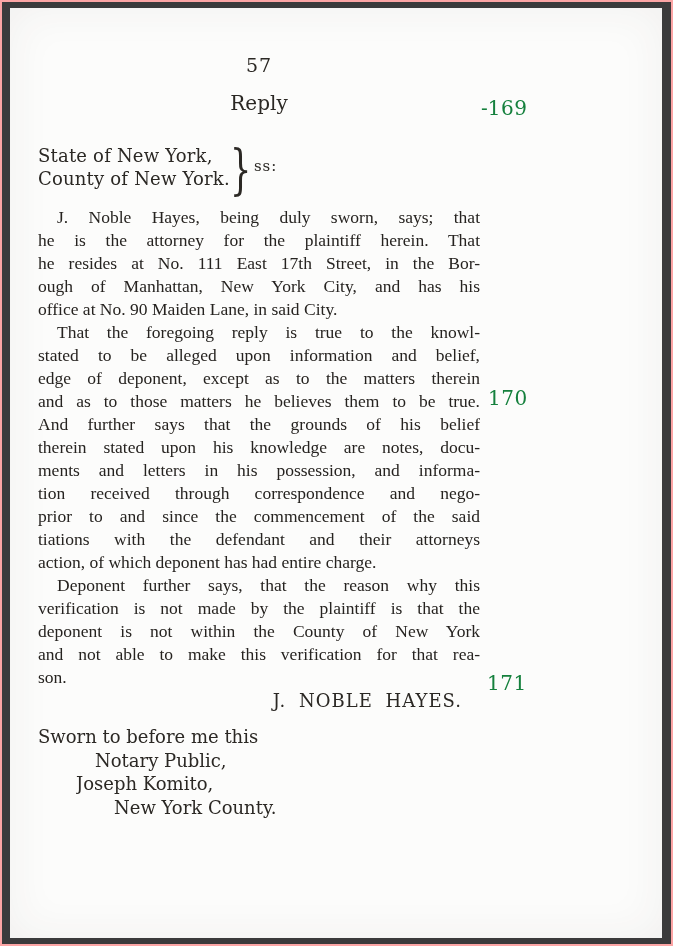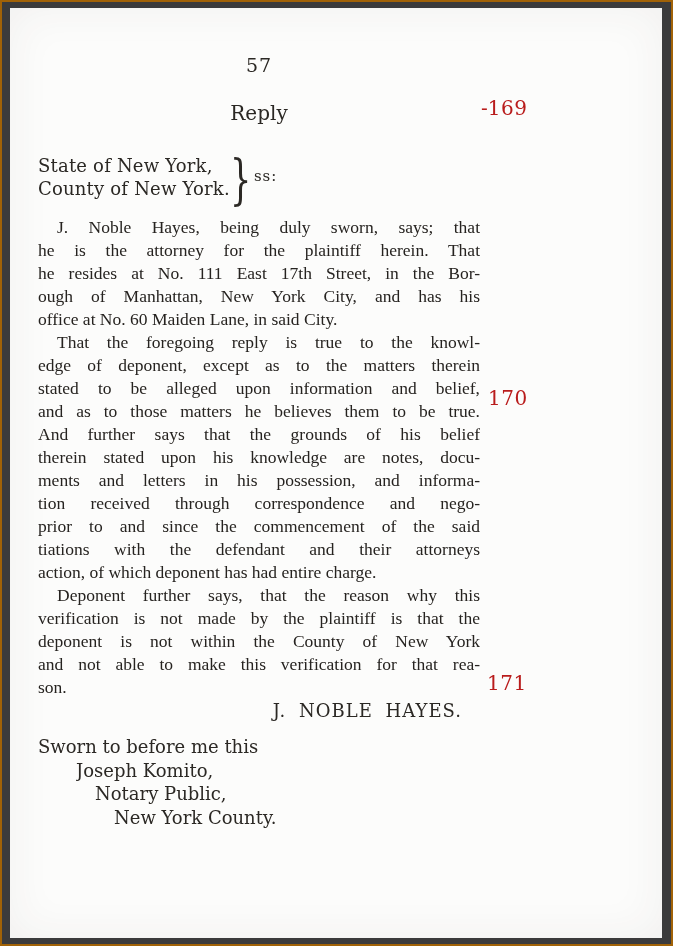--- a/index.html
+++ b/index.html
@@ -6,31 +6,31 @@
   html,body { margin:0; padding:0; }
   body {
     width:673px; height:946px;
     background:var(--frame);
     font-family:"DejaVu Serif", "Liberation Serif", serif;
     color:var(--ink);
   }
   .viewport {
     position:relative; width:673px; height:946px;
     background:var(--frame);
-    border:2px solid #a16207; box-sizing:border-box;
+    border:2px solid #fca5a5; box-sizing:border-box;
     overflow:hidden;
   }
   .page {
     position:absolute; left:8px; top:6px; right:9px; bottom:6px;
     background:var(--paper);
     box-shadow: inset 0 0 45px rgba(60,55,45,0.06);
   }
   .textcol { position:absolute; left:28px; top:0; width:442px; }
   .folio   { margin-top:46px; text-align:center; font-size:19px; line-height:23px; letter-spacing:1px; }
-  .title   { margin-top:25px; text-align:center; font-size:20px; line-height:23px; }
+  .title   { margin-top:15px; text-align:center; font-size:20px; line-height:23px; }
   .venue   { display:flex; align-items:center; margin-top:25px; }
   .venue-lines { font-size:18px; line-height:23px; letter-spacing:0.2px; }
   .venue-brace {
     font-size:54px; line-height:54px; width:24px; text-align:center;
     transform:scaleX(0.62) translateY(3px); transform-origin:left center;
     font-weight:400;
   }
   .venue-ss { font-size:15px; letter-spacing:1px; margin-left:0; position:relative; top:-1px; }
   .bodytext {
     margin-top:12px;
@@ -42,21 +42,21 @@
   .jfull { text-align:justify; text-align-last:justify; }
   .indent { text-indent:19px; }
   .signature {
     margin-top:0; text-align:right; padding-right:18px;
     font-size:18px; line-height:24px; letter-spacing:1px; word-spacing:6px;
   }
   .jurat { margin-top:12px; font-size:18px; }
   .jurat .line { line-height:23.5px; height:23.5px; }
   .mnum {
     position:absolute; font-size:20px; line-height:22px;
-    color:#b91c1c; letter-spacing:0.5px; white-space:nowrap;
+    color:#15803d; letter-spacing:0.5px; white-space:nowrap;
   }
   .mnum .stray { letter-spacing:0; }
 </style>
 </head>
 <body>
 
 <div class="viewport">
   <div class="page">
 
     <div class="textcol">
@@ -73,26 +73,26 @@
         <div class="venue-brace">}</div>
         <div class="venue-ss">ss:</div>
       </div>
 
       <div class="bodytext">
         <div class="para">
             <div class="line jfull indent">J. Noble Hayes, being duly sworn, says; that</div>
             <div class="line jfull">he is the attorney for the plaintiff herein.  That</div>
             <div class="line jfull">he resides at No. 111 East 17th Street, in the Bor-</div>
             <div class="line jfull">ough of Manhattan, New York City, and has his</div>
-            <div class="line">office at No. 60 Maiden Lane, in said City.</div>
+            <div class="line">office at No. 90 Maiden Lane, in said City.</div>
           </div>
         <div class="para">
             <div class="line jfull indent">That the foregoing reply is true to the knowl-</div>
+            <div class="line jfull">stated to be alleged upon information and belief,</div>
             <div class="line jfull">edge of deponent, except as to the matters therein</div>
-            <div class="line jfull">stated to be alleged upon information and belief,</div>
             <div class="line jfull">and as to those matters he believes them to be true.</div>
             <div class="line jfull">And further says that the grounds of his belief</div>
             <div class="line jfull">therein stated upon his knowledge are notes, docu-</div>
             <div class="line jfull">ments and letters in his possession, and informa-</div>
             <div class="line jfull">tion received through correspondence and nego-</div>
             <div class="line jfull">prior to and since the commencement of the said</div>
             <div class="line jfull">tiations with the defendant and their attorneys</div>
             <div class="line">action, of which deponent has had entire charge.</div>
           </div>
         <div class="para">
@@ -101,22 +101,22 @@
             <div class="line jfull">deponent is not within the County of New York</div>
             <div class="line jfull">and not able to make this verification for that rea-</div>
             <div class="line">son.</div>
           </div>
       </div>
 
       <div class="signature">J. NOBLE HAYES.</div>
 
       <div class="jurat">
           <div class="line" style="margin-left: 0px;">Sworn to before me this</div>
+          <div class="line" style="margin-left: 57px;">Notary Public,</div>
           <div class="line" style="margin-left: 38px;">Joseph Komito,</div>
-          <div class="line" style="margin-left: 57px;">Notary Public,</div>
           <div class="line" style="margin-left: 76px;">New York County.</div>
         </div>
 
     </div>
 
     <div class="mnum" style="left:471px; top:89px">
       <span class="stray">-</span><span>169</span>
     </div>
 
     <div class="mnum" style="left:478px; top:379px">

